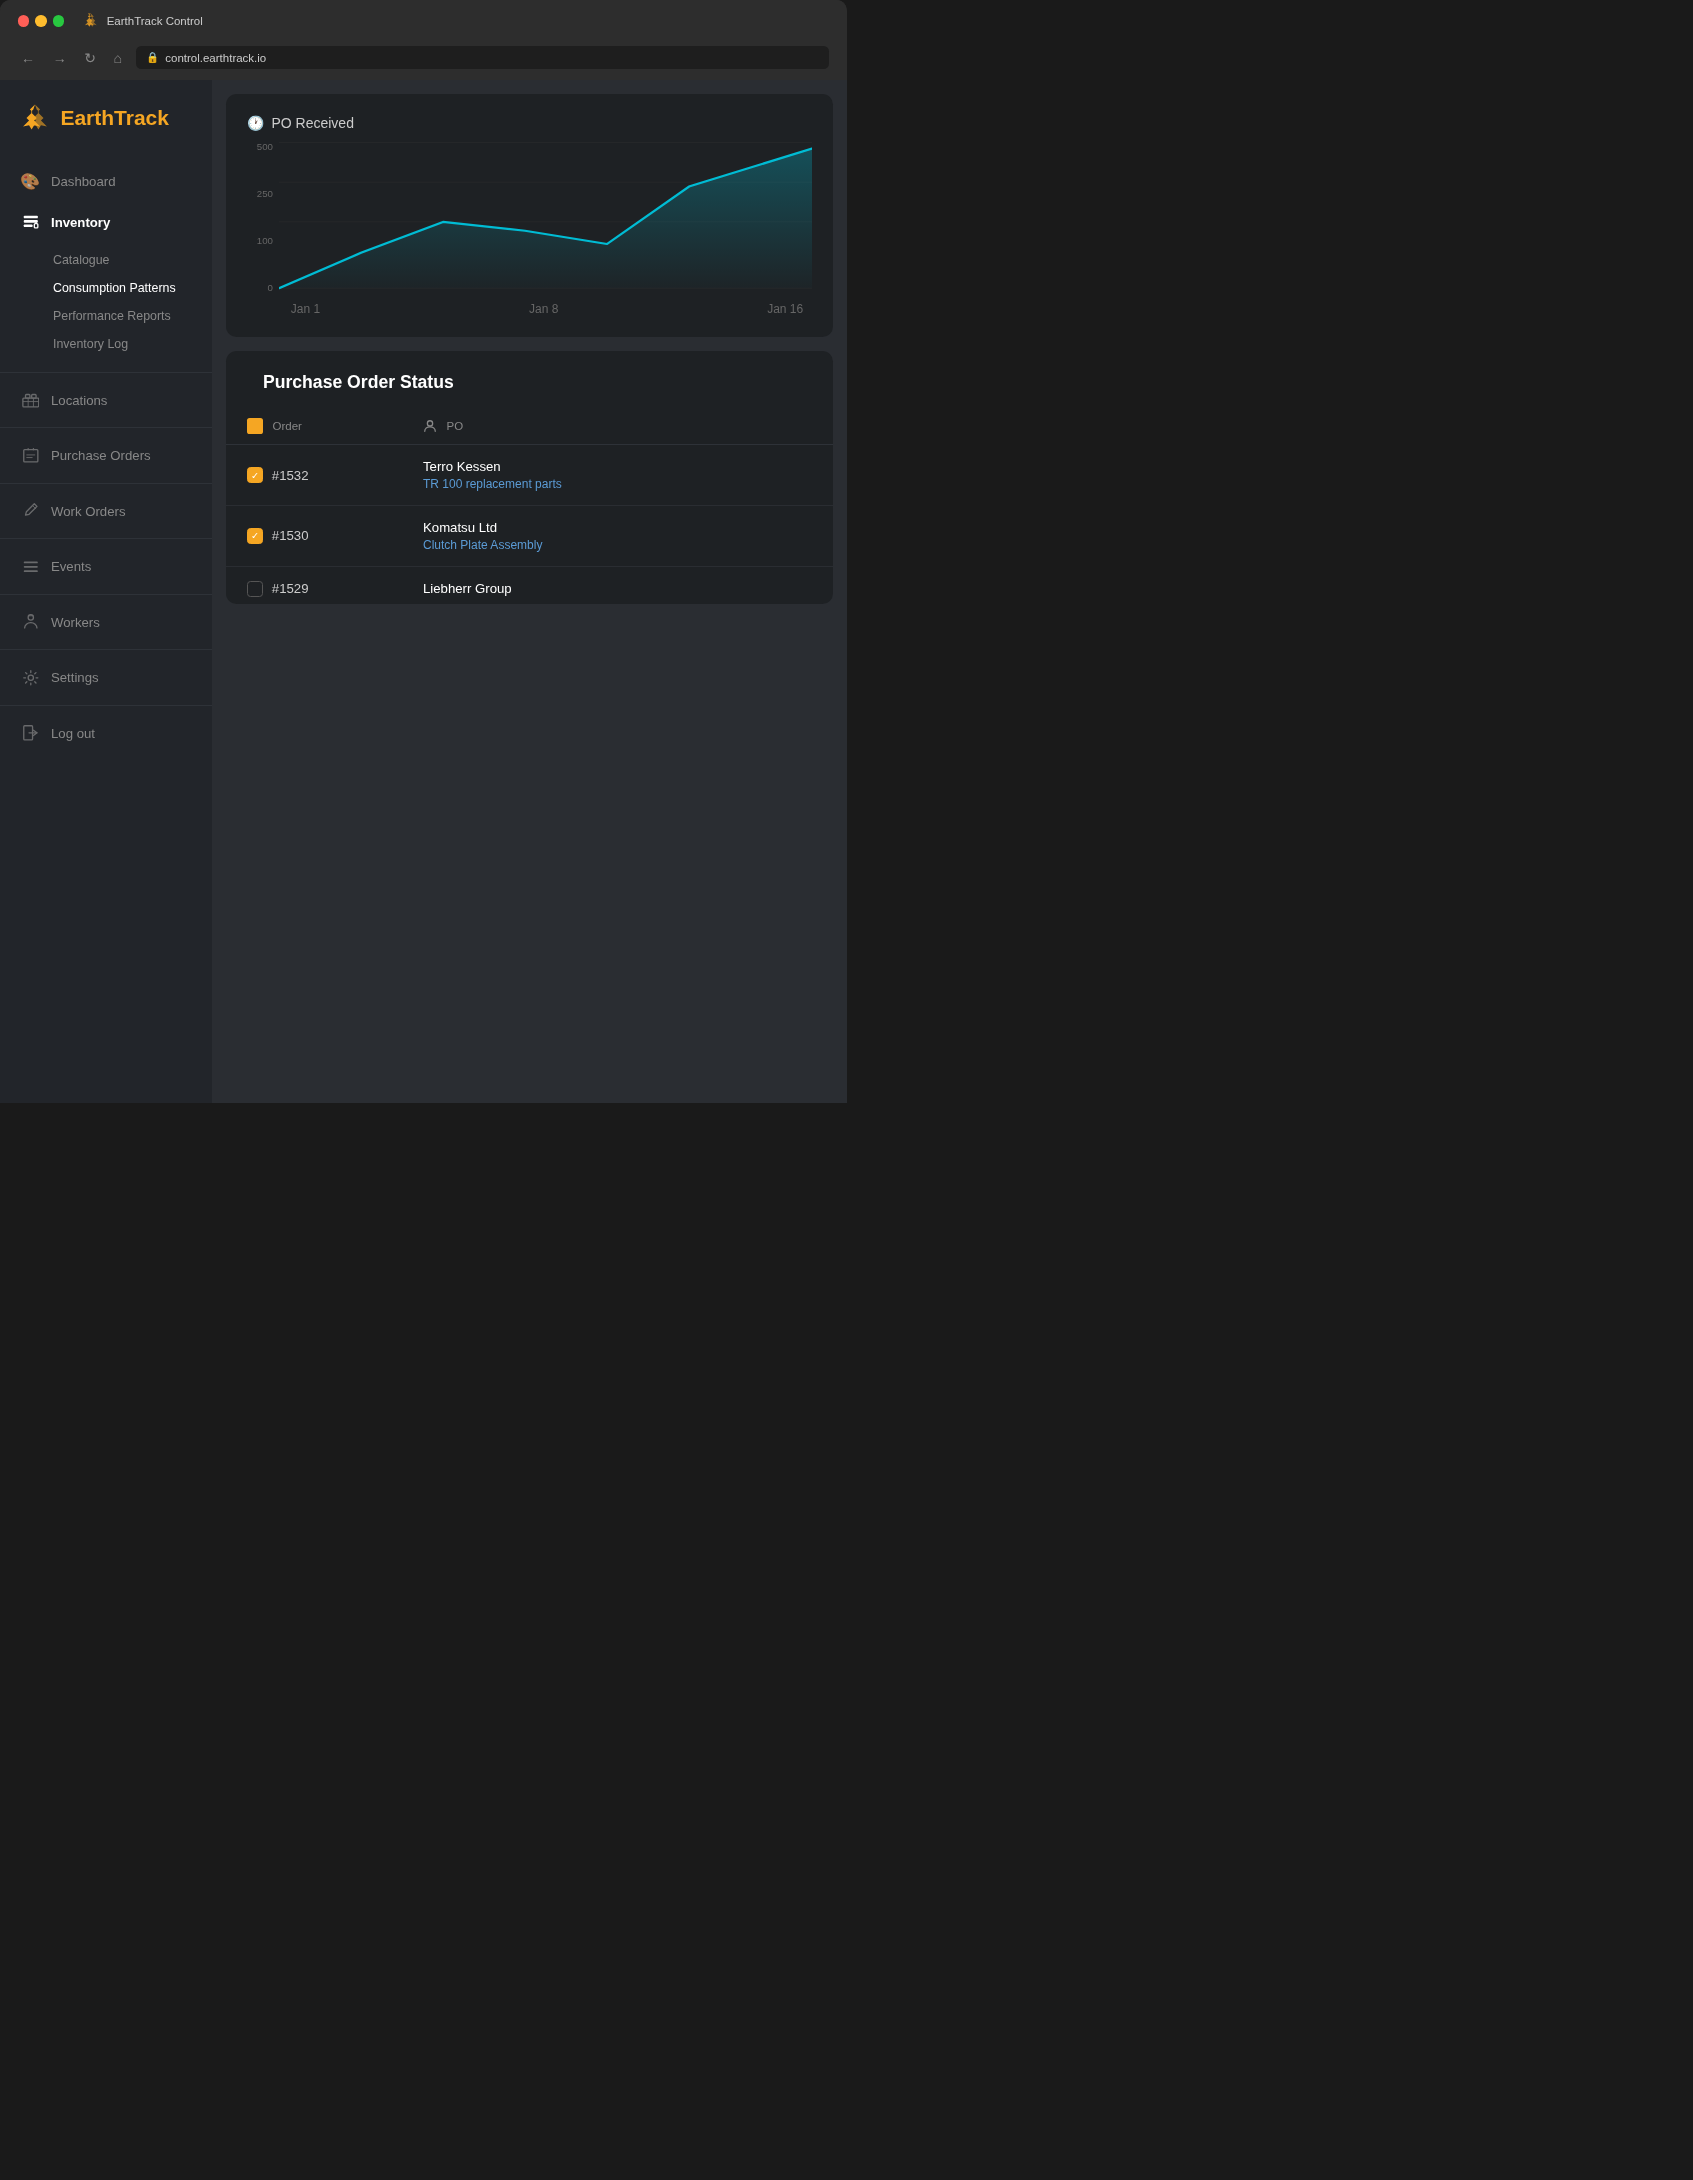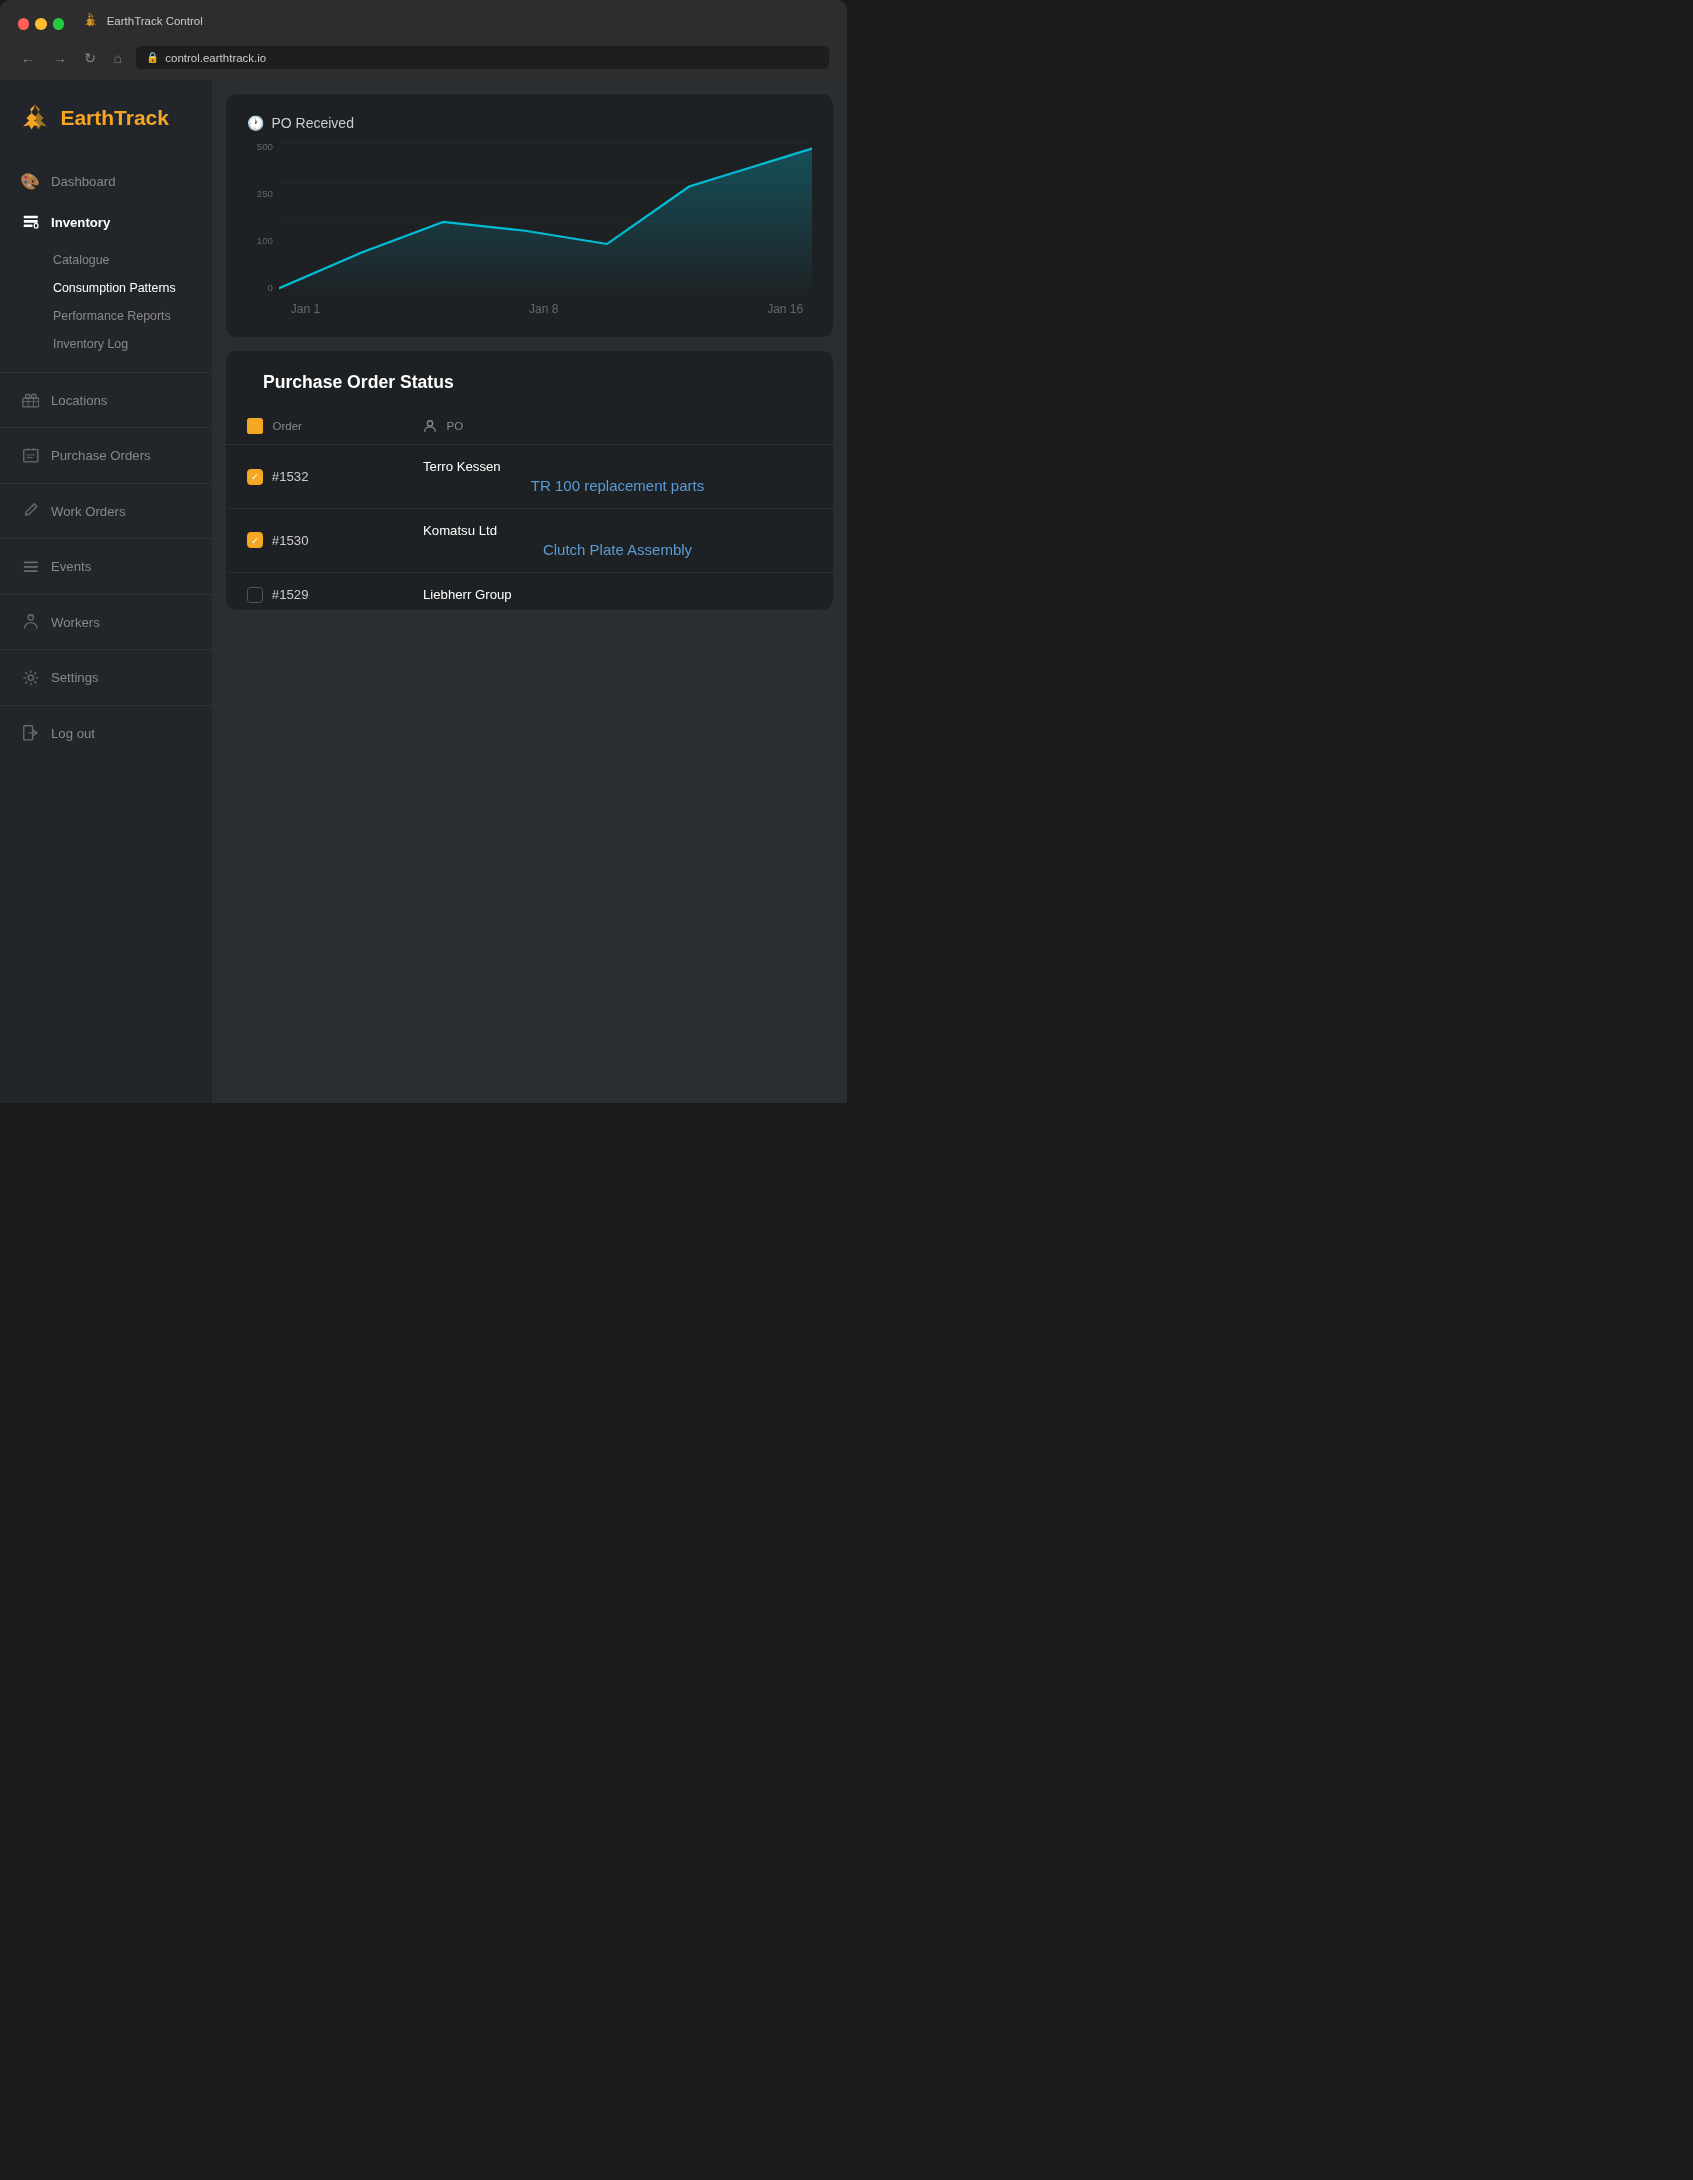--- a/index.html
+++ b/index.html
@@ -16,21 +16,21 @@
     .browser-chrome {
       background: #2d2d2d;
       border-radius: 10.6px 10.6px 0 0;
       overflow: hidden;
     }
 
     .title-bar {
       background: #2d2d2d;
       padding: 12.4px 17.6px 8.8px;
       display: flex;
-      align-items: flex-end;
+      align-items: center;
       gap: 10.6px;
     }
 
     .traffic-lights {
       display: flex;
       gap: 6.2px;
     }
 
     .traffic-light {
       width: 11.5px;
@@ -348,22 +348,21 @@
     }
 
     .po-company {
       color: #fff;
       font-size: 13.2px;
       font-weight: 500;
     }
 
     .po-description {
       color: #5b9bd5;
-      font-size: 15px;
-      text-align: center;
+      font-size: 12px;
     }
 
     .po-description.urgent {
       color: #5b9bd5;
     }
   </style>
 </head>
 <body>
 
 <div class="browser-chrome">

